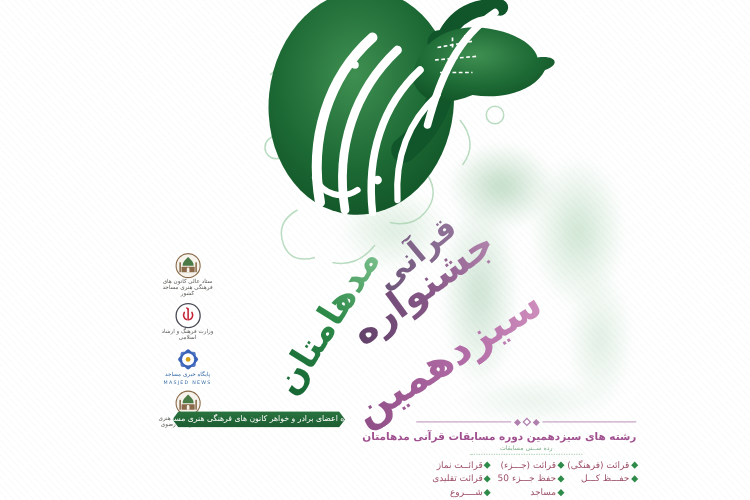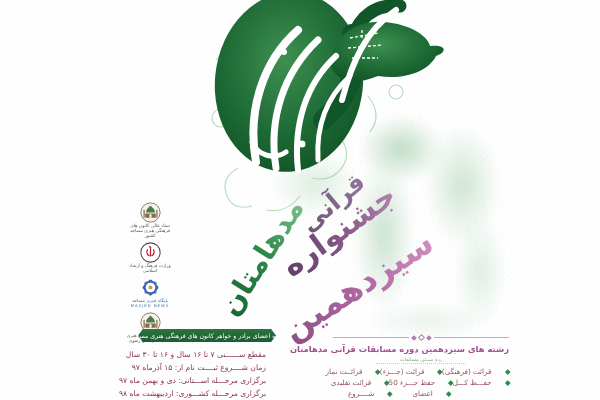--- a/index.html
+++ b/index.html
@@ -55,21 +55,21 @@
   .cats{position:absolute;left:333px;top:330px;width:176px;z-index:3;direction:rtl;}
   .divider{display:flex;align-items:center;gap:3px;margin-top:5px;}
   .divider .ln{flex:1;border-top:1px solid #c9a5c6;}
   .dmd{width:4px;height:4px;transform:rotate(45deg);background:#b07fae;}
   .dmd.hollow{background:#fff;border:1px solid #b07fae;width:3px;height:3px;}
   .cats-header{margin-top:4px;font-size:8.4px;font-weight:bold;color:#a0508f;text-align:center;white-space:nowrap;}
   .cats-sub{margin-top:2px;font-size:5px;color:#7fae8a;text-align:center;border-bottom:1px dotted #b9d8c0;
     width:90px;margin-left:auto;margin-right:auto;padding-bottom:1px;}
   .cat-grid{margin-top:3px;display:flex;flex-direction:column;gap:2px;}
   .cat-row{display:flex;}
-  .cat-cell{flex:1;display:flex;align-items:center;gap:14px;font-size:7.2px;color:#9c4f66;white-space:nowrap;}
+  .cat-cell{flex:1;display:flex;align-items:center;gap:2px;font-size:7.2px;color:#9c4f66;white-space:nowrap;}
   .cat-cell .blt{flex:0 0 auto;width:3.5px;height:3.5px;transform:rotate(45deg);background:#2e8b49;}
 </style>
 </head>
 <body>
 
 <div class="canvas">
   <div class="hatch"></div>
   <div class="clouds"></div>
   <div class="clouds2"></div>
 
@@ -170,26 +170,20 @@
         <path d="M10.8 18 v-3 a1.2 1.2 0 0 1 2.4 0 v3 Z" fill="#f6f3ec"></path>
       </svg>
       <div class="logo-cap">کانون های فرهنگی هنری مساجد خراسان رضوی</div>
     </div>
   </div>
 
   <div class="info">
     <div class="ribbon">
       <span>ویژه اعضای برادر و خواهر کانون های فرهنگی هنری مساجد</span>
     </div>
-    <div class="info-rows">
-      <div class="info-row">مقطع ســــــنی ۷ تا ۱۶ سال و ۱۶ تا ۳۰ سال</div>
-      <div class="info-row">زمان شــــروع ثبــــت نام از: ۱۵ آذرماه ۹۷</div>
-      <div class="info-row">برگزاری مرحـــله اســـتانی: دی و بهمن ماه ۹۷</div>
-      <div class="info-row">برگزاری مرحـــله کشـــوری: اردیبهشت ماه ۹۸</div>
-    </div>
   </div>
 
   <div class="cats">
     <div class="divider">
       <div class="ln"></div>
       <div class="dmd"></div>
       <div class="dmd hollow"></div>
       <div class="dmd"></div>
       <div class="ln"></div>
     </div>
@@ -221,21 +215,21 @@
           </div>
         <div class="cat-cell">
             <span class="blt"></span>
             <span>قرائت تقلیدی</span>
           </div>
       </div>
       <div class="cat-row">
         <div class="cat-cell"></div>
         <div class="cat-cell">
             <span class="blt"></span>
-            <span>اعضای</span>
+            <span>مساجد</span>
           </div>
         <div class="cat-cell">
             <span class="blt"></span>
             <span>شــــروع</span>
           </div>
       </div>
     </div>
 
   </div>
 </div>

